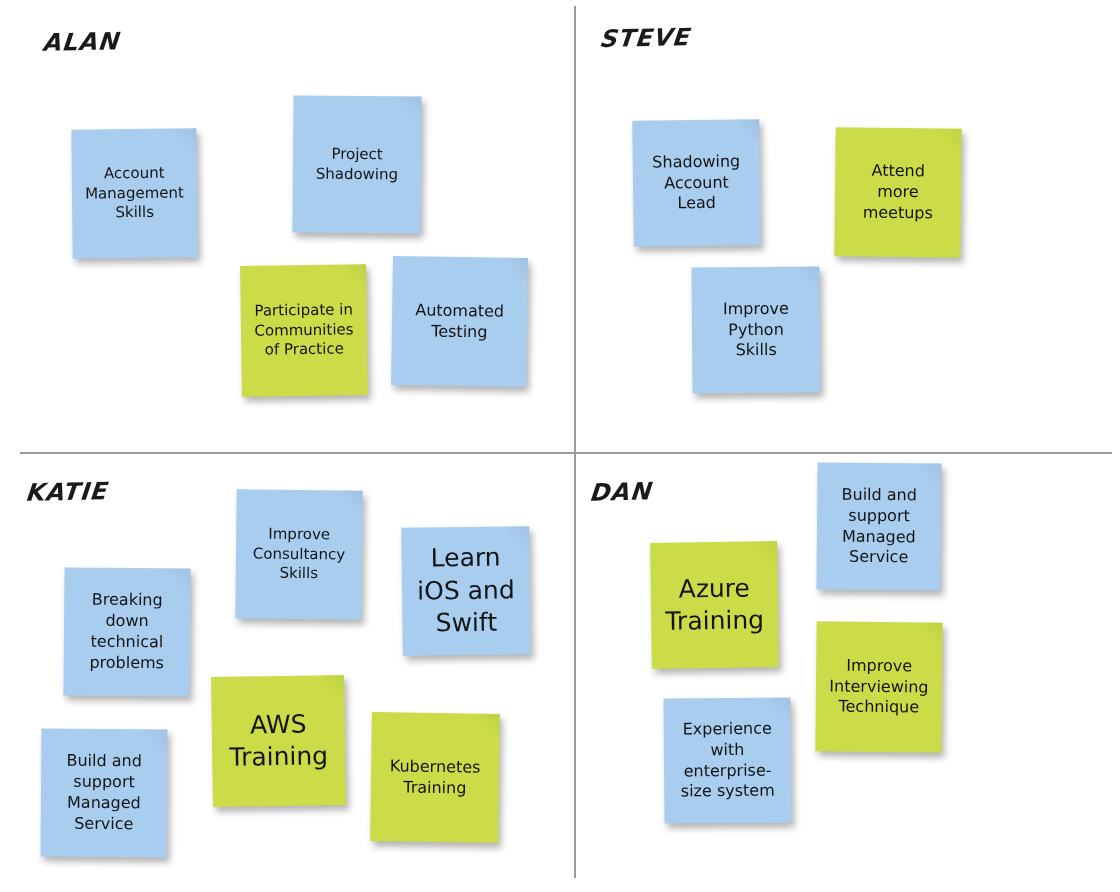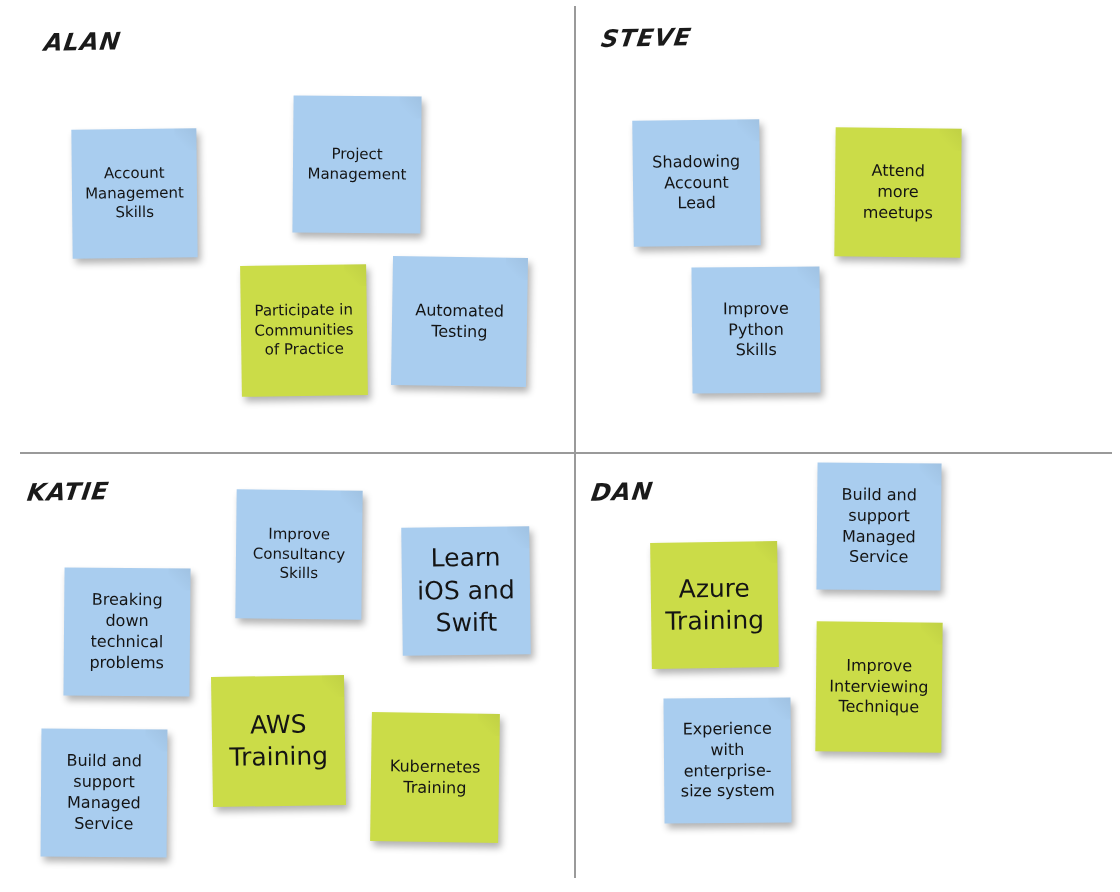--- a/index.html
+++ b/index.html
@@ -111,21 +111,21 @@
   <div class="owner-label owner-dan">DAN</div>
 
   <div id="notes-layer">
       <div class="note note-blue" style="left: 72px; top: 129px; width: 125px; height: 129px; transform: rotate(-0.6deg);">
         <span class="note-text fs-sm">Account
 Management
 Skills</span>
       </div>
       <div class="note note-blue" style="left: 293px; top: 96px; width: 128px; height: 137px; transform: rotate(0.5deg);">
         <span class="note-text fs-sm">Project
-Management</span>
+Shadowing</span>
       </div>
       <div class="note note-green" style="left: 241px; top: 265px; width: 126px; height: 131px; transform: rotate(-0.8deg);">
         <span class="note-text fs-sm">Participate in
 Communities
 of Practice</span>
       </div>
       <div class="note note-blue" style="left: 392px; top: 257px; width: 135px; height: 129px; transform: rotate(0.9deg);">
         <span class="note-text fs-md">Automated
 Testing</span>
       </div>

